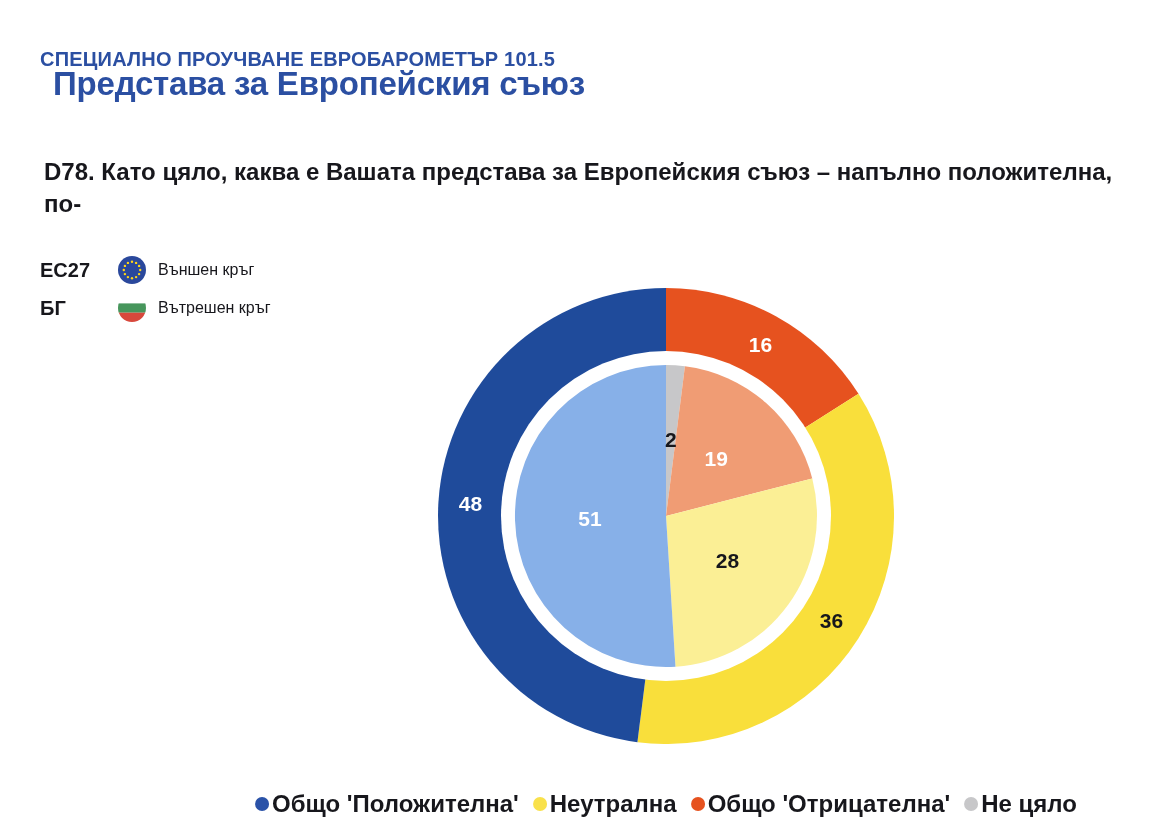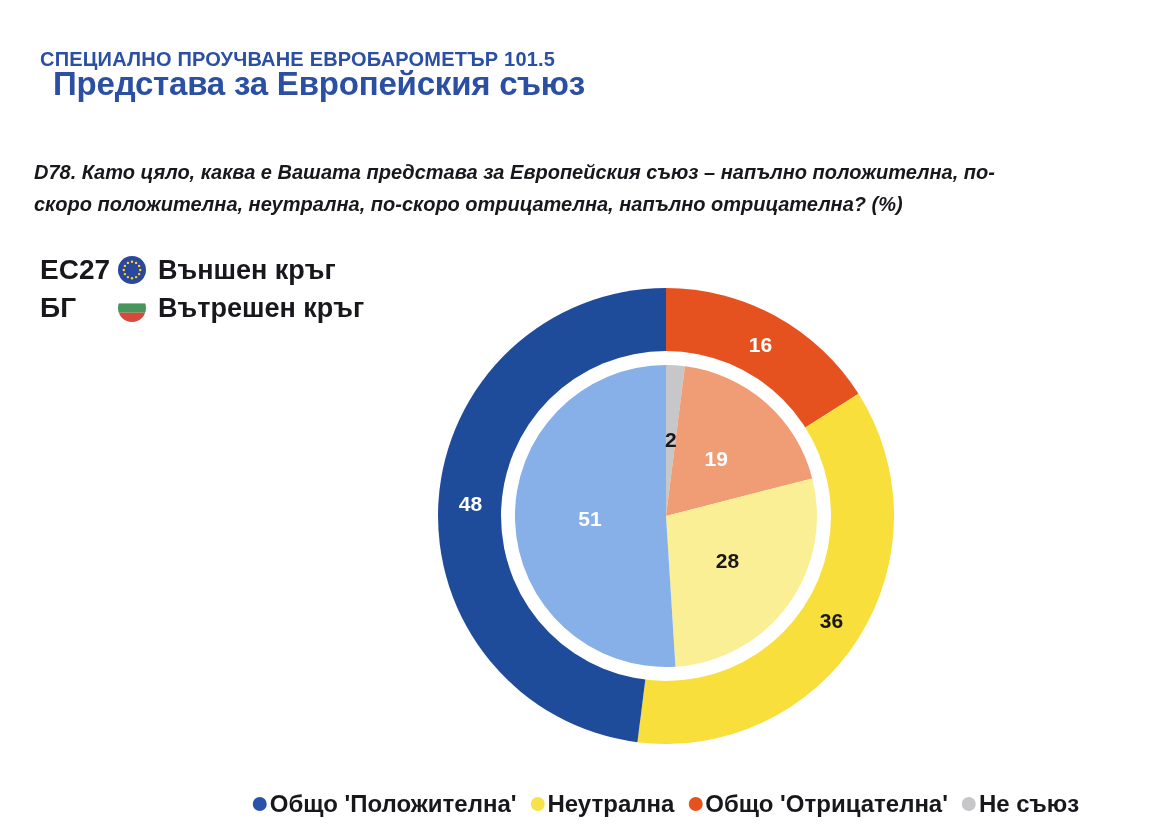--- a/index.html
+++ b/index.html
@@ -10,28 +10,28 @@
   }
   .eyebrow {
     position: absolute; left: 40px; top: 20px;
     font-size: 20px; font-weight: 700; color: #2B4FA2; letter-spacing: 0.2px; margin-top: 28px;
   }
   .page-title {
     position: absolute; left: 40px; top: 52px; margin: 13px;
     font-size: 33px; font-weight: 700; color: #2B4FA2; letter-spacing: -0.2px;
   }
   .question {
-    position: absolute; left: 34px; top: 156px; width: 1100px;
-    font-size: 20px; font-weight: 700; line-height: 32px; color: #17171C; font-style: italic;
+    position: absolute; left: 44px; top: 156px; width: 1100px;
+    font-size: 24px; font-weight: 700; line-height: 32px; color: #17171C;
   }
   .ring-legend { position: absolute; left: 40px; top: 254px; }
   .rl-row { display: flex; align-items: center; height: 32px; margin-bottom: 6px; }
-  .rl-entity { width: 78px; font-size: 28px; font-weight: 700; }
+  .rl-entity { width: 78px; font-size: 20px; font-weight: 700; }
   .rl-icon { width: 28px; height: 28px; margin-right: 12px; flex: 0 0 28px; }
-  .rl-name { font-size: 27px; font-weight: 700; }
+  .rl-name { font-size: 16px; font-weight: 400; }
   .chart-svg { position: absolute; left: 438px; top: 288px; }
   .slice-label {
     font-family: "Liberation Sans", sans-serif;
     font-size: 21px; font-weight: 700;
   }
   .bottom-legend {
     position: absolute; top: 790px; left: 666px; transform: translateX(-50%);
     display: flex; align-items: center; gap: 14px; white-space: nowrap;
   }
   .bl-item { display: flex; align-items: center; gap: 3px; }
@@ -39,21 +39,20 @@
   .bl-label { font-size: 24px; font-weight: 700; color: #17171C; }
 </style>
 </head>
 <body>
 
 <div class="eyebrow">СПЕЦИАЛНО ПРОУЧВАНЕ ЕВРОБАРОМЕТЪР 101.5</div>
 <h1 class="page-title">Представа за Европейския съюз</h1>
 
 <div class="question">
   <div>D78. Като цяло, каква е Вашата представа за Европейския съюз – напълно положителна, по-</div>
-  <div>скоро положителна, неутрална, по-скоро отрицателна, напълно отрицателна? (%)</div>
 </div>
 
 <div class="ring-legend">
   <div class="rl-row">
     <span class="rl-entity">ЕС27</span>
     <span class="rl-icon">
       <svg width="28" height="28" viewBox="0 0 28 28" aria-hidden="true">
         <circle cx="14" cy="14" r="14" fill="#2A489C"></circle>
         <g fill="#FFD617">
           <circle cx="22.2" cy="14" r="1.2"></circle>
@@ -119,15 +118,15 @@
   <span class="bl-item">
     <span class="bl-dot" style="background: rgb(249, 225, 75);"></span>
     <span class="bl-label">Неутрална</span>
   </span>
   <span class="bl-item">
     <span class="bl-dot" style="background: rgb(230, 82, 31);"></span>
     <span class="bl-label">Общо 'Отрицателна'</span>
   </span>
   <span class="bl-item">
     <span class="bl-dot" style="background: rgb(199, 199, 201);"></span>
-    <span class="bl-label">Не съюз</span>
+    <span class="bl-label">Не цяло</span>
   </span>
 </div>
 
 </body></html>

